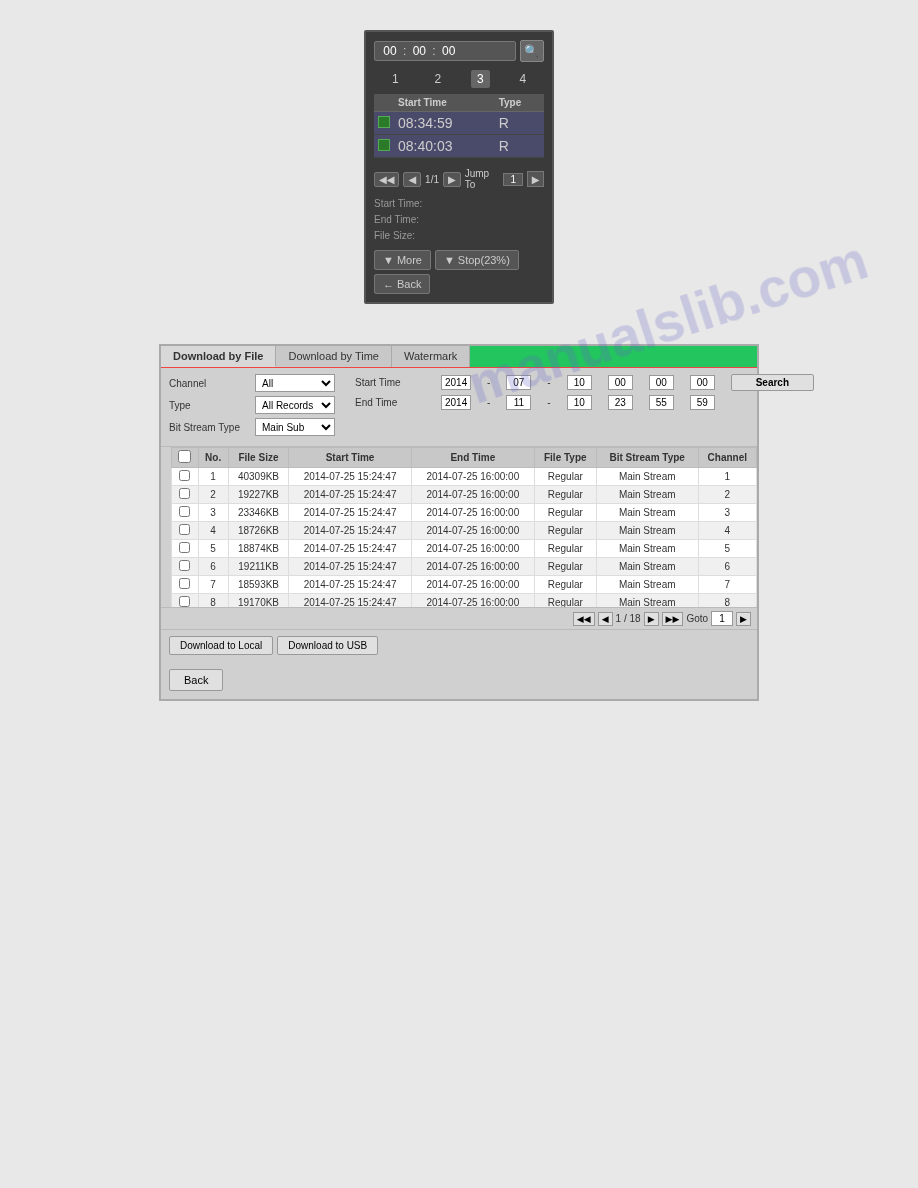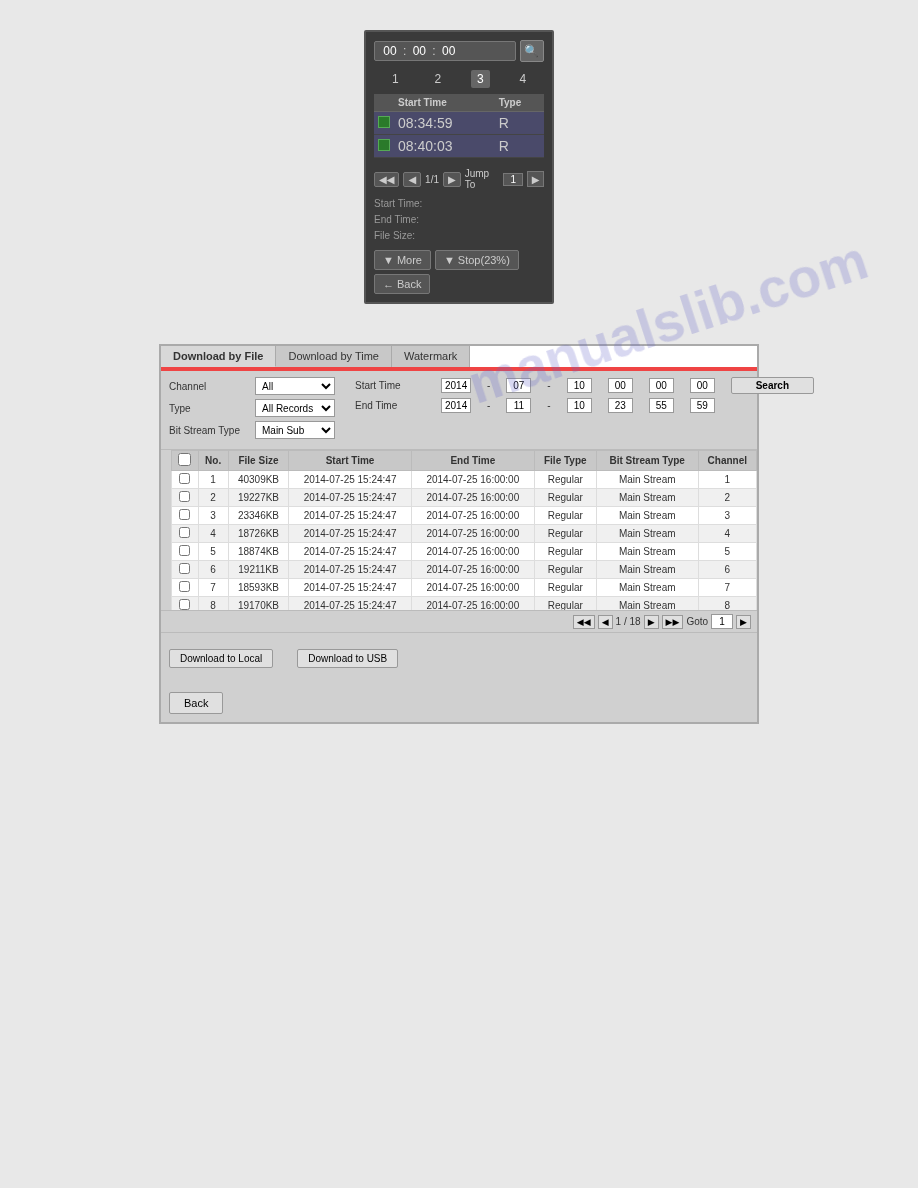--- a/index.html
+++ b/index.html
@@ -241,22 +241,22 @@
 
     .download-panel {
       background: #d0d0d0;
       border: 2px solid #aaa;
       width: 600px;
       padding: 0;
     }
 
     .tab-row {
       display: flex;
-      background: #ffffff;
-      border-bottom: 4px solid #ef4444;
+      background: #22c55e;
+      border-bottom: 1px solid #ef4444;
     }
 
     .dl-tab {
       padding: 4px 12px;
       font-size: 11px;
       cursor: pointer;
       border-right: 1px solid #aaa;
       background: #c8c8c8;
       color: #333;
     }
@@ -386,22 +386,22 @@
     .tpag-input {
       width: 22px;
       border: 1px solid #999;
       font-size: 10px;
       text-align: center;
       padding: 1px;
     }
 
     .bottom-buttons {
       display: flex;
-      gap: 24px;
-      padding: 16px 8px;
+      gap: 4px;
+      padding: 6px 8px;
       border-top: 1px solid #bbb;
       background: #d0d0d0;
     }
 
     .dl-btn {
       background: #e0e0e0;
       border: 1px solid #999;
       font-size: 10px;
       padding: 3px 10px;
       cursor: pointer;

